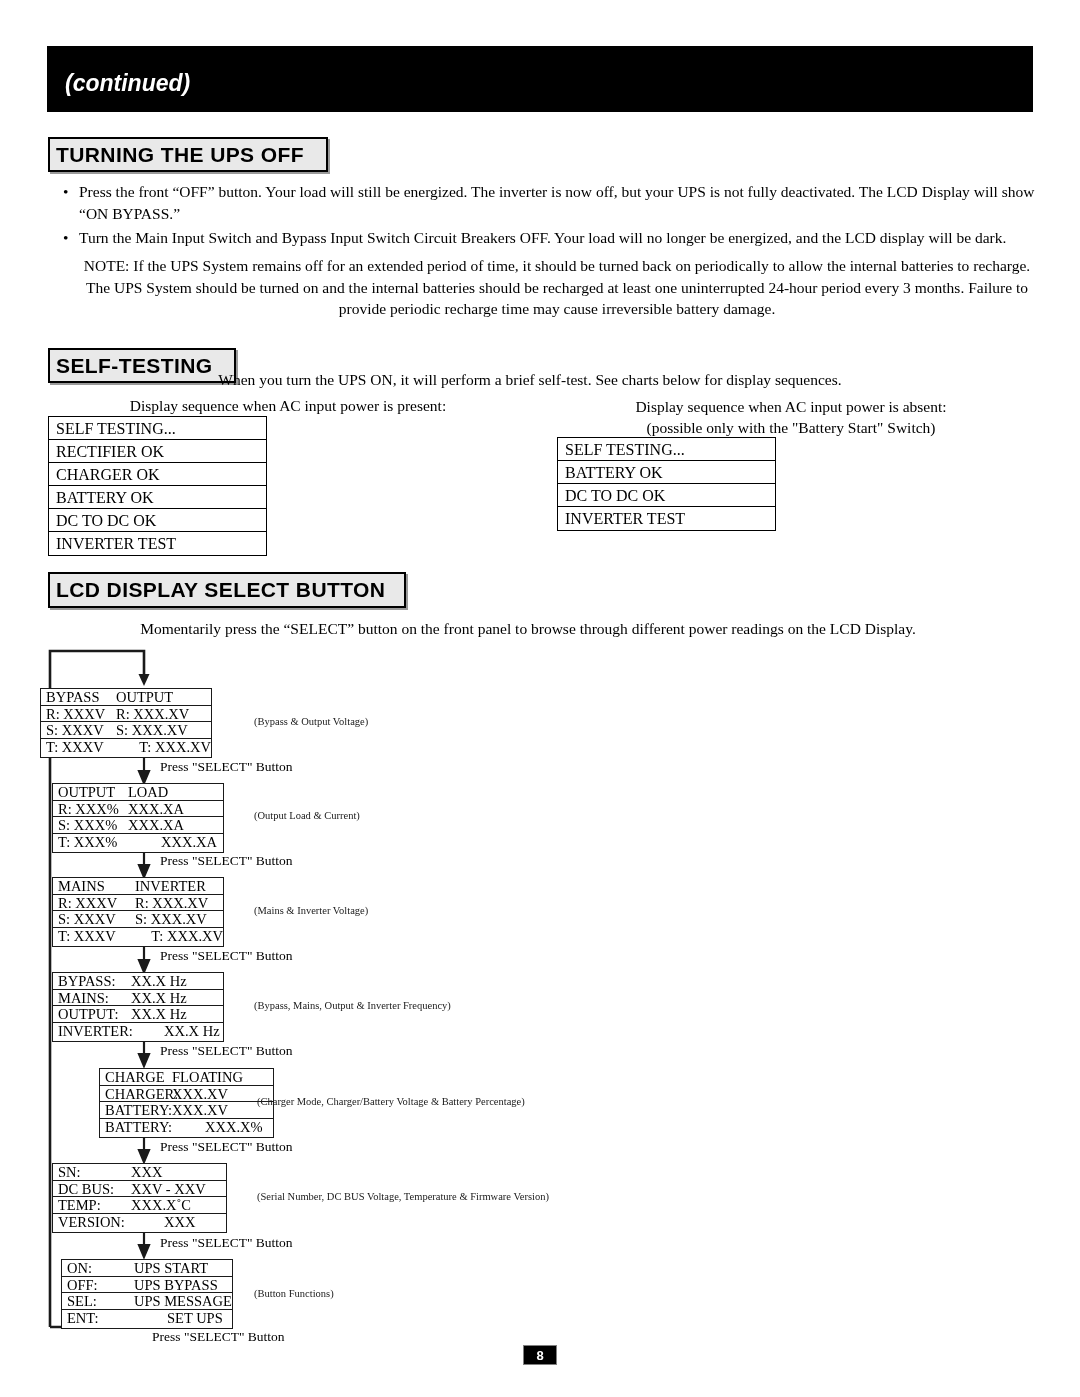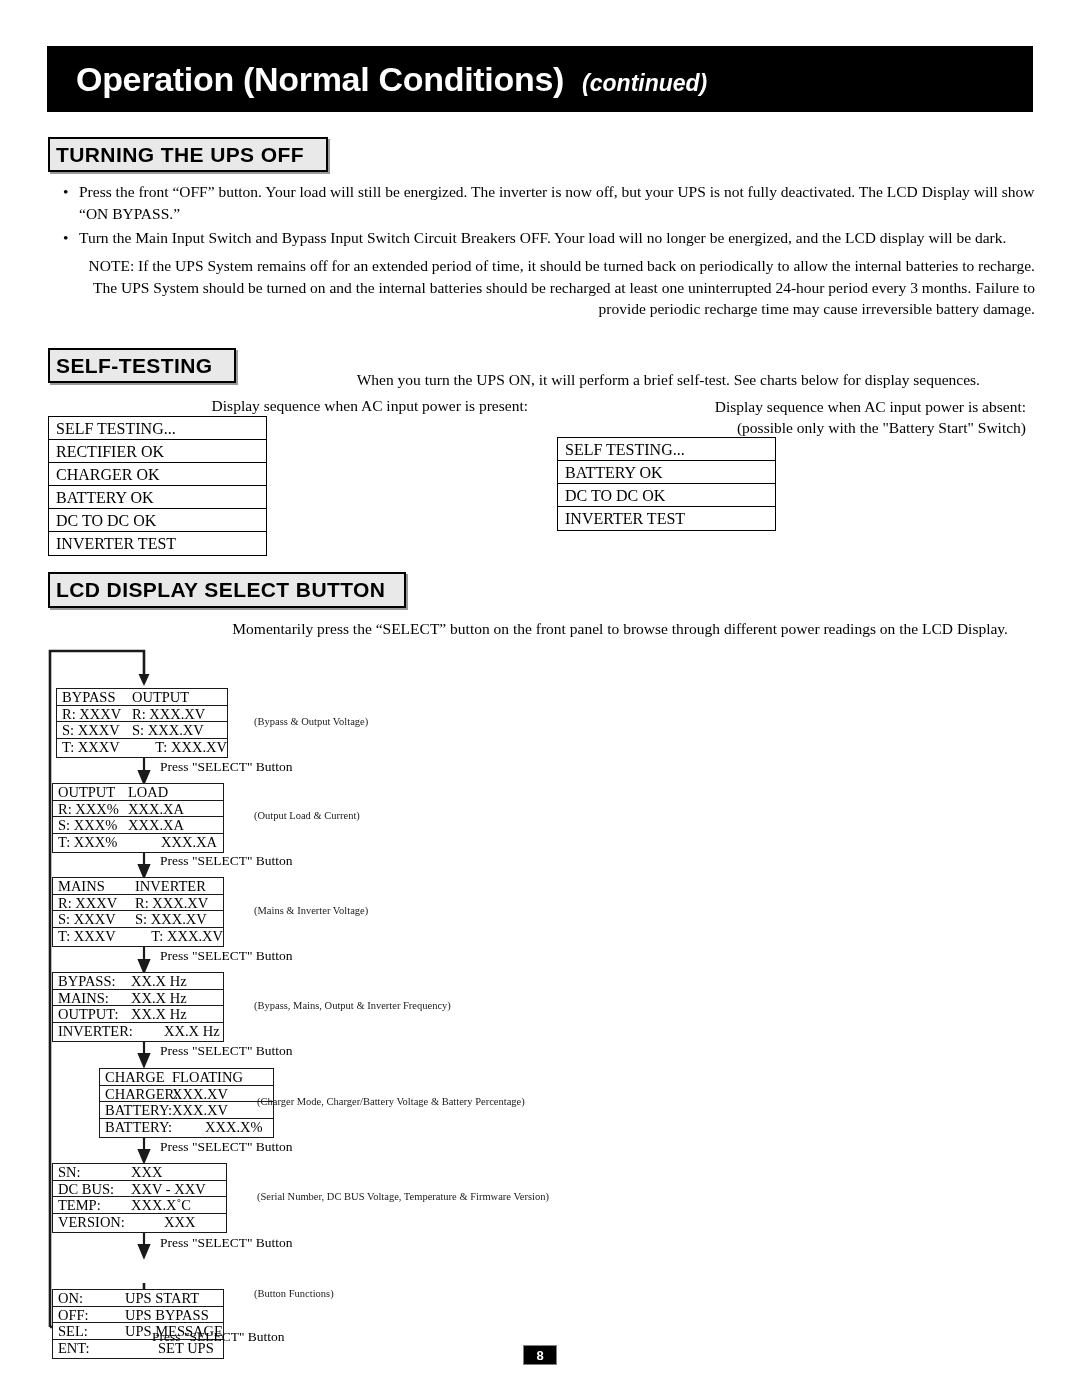--- a/index.html
+++ b/index.html
@@ -64,21 +64,21 @@
   }
   #sec-turning-off { left: 48px; top: 137px; width: 280px; height: 35px; }
   #sec-self-testing { left: 48px; top: 324px; width: 188px; height: 35px; margin-top: 24px; }
   #sec-lcd-select  { left: 48px; top: 572px; width: 358px; height: 36px; }
 
   
   .para {
     position: absolute;
     font-size: 15.5px;
     line-height: 21.5px;
-    text-align: right;
+    text-align: center;
   }
   .bullet-row { position: absolute; font-size: 15.5px; line-height: 21.5px; }
   .bullet-row .bdot {
     position: absolute;
     left: 0;
     top: 0;
   }
   .bullet-row .btxt {
     display: block;
     margin-left: 16px;
@@ -166,21 +166,20 @@
     display: flex;
     align-items: center;
     justify-content: center;
     box-sizing: border-box;
   }
 </style>
 </head>
 <body>
 
 <div class="banner">
-  <span class="banner-title">Operation (Normal Conditions)</span>
   <span class="banner-cont">(continued)</span>
 </div>
 
 <div class="sec-head" id="sec-turning-off">
   <span>TURNING  THE UPS OFF</span>
 </div>
 
 <div class="bullet-row" id="p-bullet1">
   <span class="bdot">•</span>
   <span class="btxt">Press the front “OFF” button.  Your load will still be energized. The inverter is now off, but your UPS is not fully deactivated. The LCD Display will show “ON BYPASS.”</span>
@@ -244,21 +243,21 @@
     <polygon points="144,972 139,960 149,960"></polygon>
     <line x1="144" y1="1040" x2="144" y2="1058"></line>
     <polygon points="144,1066 139,1054 149,1054"></polygon>
     <line x1="144" y1="1136" x2="144" y2="1154"></line>
     <polygon points="144,1162 139,1150 149,1150"></polygon>
     <line x1="144" y1="1231" x2="144" y2="1249"></line>
     <polygon points="144,1257 139,1245 149,1245"></polygon>
   </g>
 </svg>
 
-<div class="lcdbox" style="left:56px; top:688px; width:172px; height:70px;">
+<div class="lcdbox" style="left:40px; top:688px; width:172px; height:70px;">
   <div class="lrow">
     <span class="c1" style="width:75px">BYPASS</span>
     <span class="c2">OUTPUT</span>
   </div>
   <div class="lrow">
     <span class="c1" style="width:75px">R: XXXV</span>
     <span class="c2">R: XXX.XV</span>
   </div>
   <div class="lrow">
     <span class="c1" style="width:75px">S: XXXV</span>
@@ -370,21 +369,21 @@
     <span class="c2">XXX.X˚C</span>
   </div>
   <div class="lrow">
     <span class="c1" style="width:78px">VERSION:</span>
     <span class="c2">XXX</span>
   </div>
 </div>
 <div class="annot" style="left:234px; top:1191px;">(Serial Number, DC BUS Voltage, Temperature &amp; Firmware Version)</div>
 <div class="press" style="left:160px; top:1235px;">Press "SELECT" Button</div>
 
-<div class="lcdbox" style="left:52px; top:1259px; width:172px; height:70px;margin-top:30px;">
+<div class="lcdbox" style="left:61px; top:1259px; width:172px; height:70px;">
   <div class="lrow">
     <span class="c1" style="width:72px">ON:</span>
     <span class="c2">UPS START</span>
   </div>
   <div class="lrow">
     <span class="c1" style="width:72px">OFF:</span>
     <span class="c2">UPS BYPASS</span>
   </div>
   <div class="lrow">
     <span class="c1" style="width:72px">SEL:</span>

